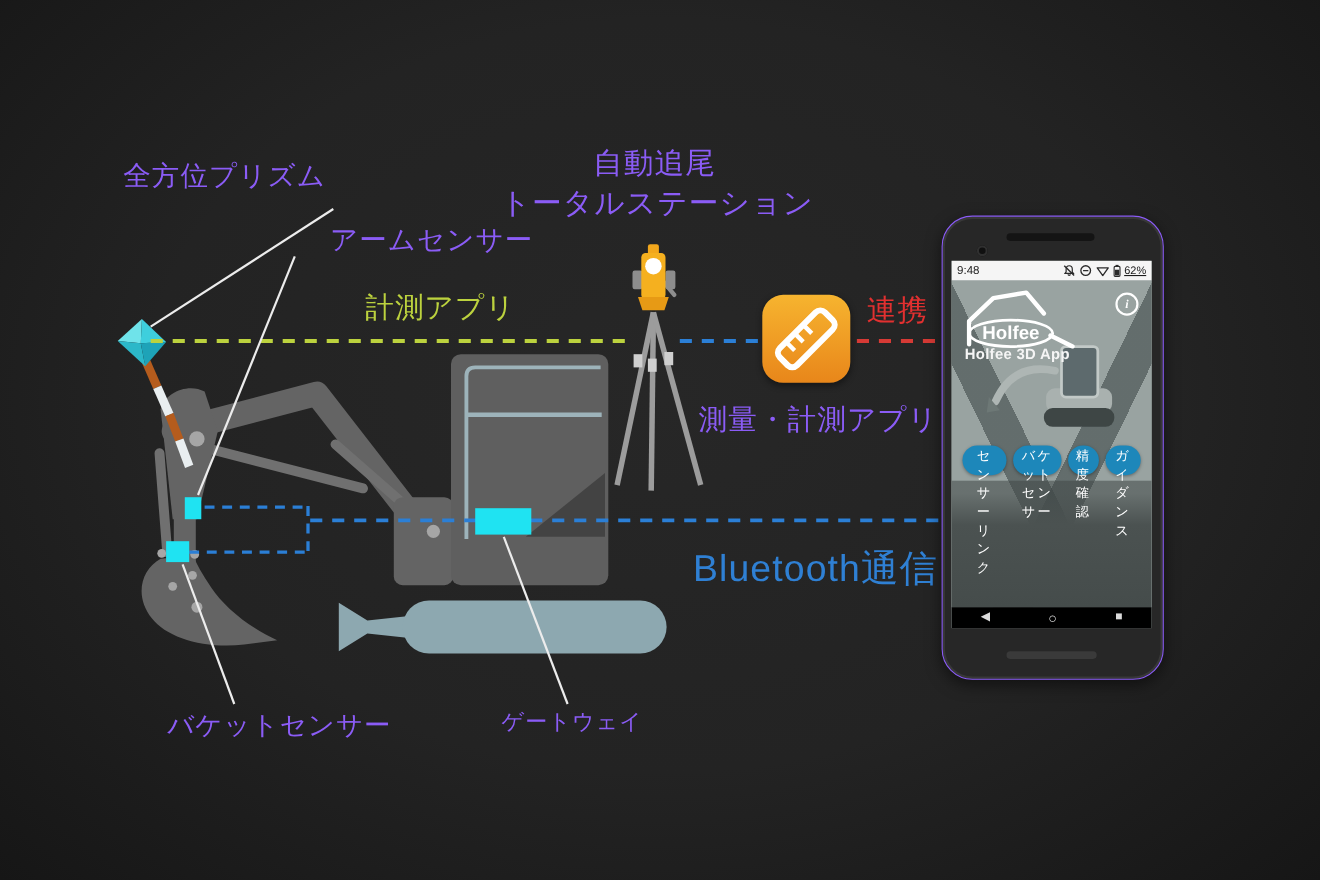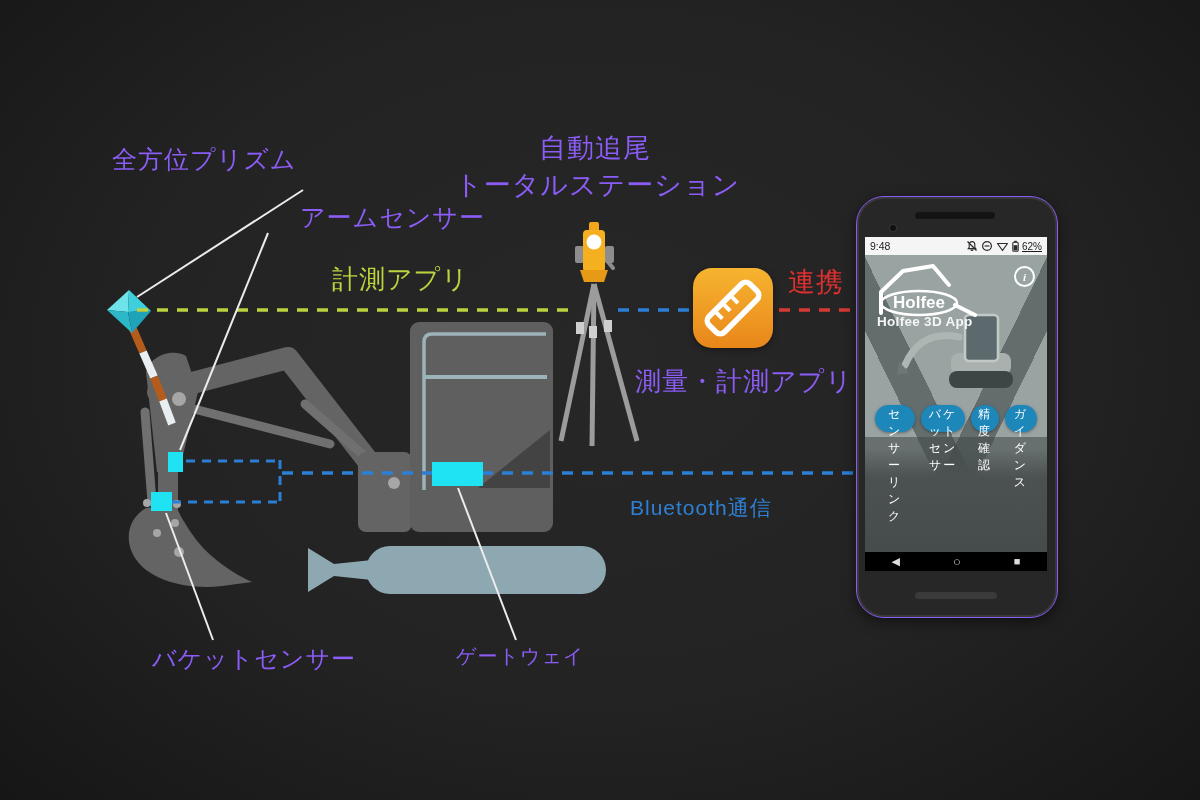--- a/index.html
+++ b/index.html
@@ -11,21 +11,21 @@
   }
   .stage{position:absolute;left:0;top:0;width:1200px;height:800px;}
   svg.diagram{position:absolute;left:0;top:0;}
   .lbl{position:absolute;color:#8b5cf6;white-space:nowrap;letter-spacing:1px;}
   .lbl-prism{left:112px;top:143px;font-size:25px;}
   .lbl-armsensor{left:272px;top:201px;font-size:25px;margin-left:28px;}
   .lbl-station{left:455px;top:130px;width:280px;text-align:center;font-size:27px;line-height:37px;}
   .lbl-optical{left:332px;top:262px;font-size:26px;color:#bcd23e;}
   .lbl-link{left:788px;top:264px;font-size:27px;color:#e23030;text-align:center;}
   .lbl-surveyapp{left:635px;top:364px;width:196px;text-align:center;font-size:26px;}
-  .lbl-bluetooth{left:630px;top:494px;font-size:21px;color:#2f80d4;}
+  .lbl-bluetooth{left:630px;top:494px;font-size:34px;color:#2f80d4;}
   .lbl-bucketsensor{left:152px;top:643px;font-size:24px;}
   .lbl-gateway{left:456px;top:643px;font-size:20px;}
   .lbl-phonecaption{left:868px;top:643px;font-size:25px;}
 
   
   .app-icon{
     position:absolute;left:693px;top:268px;width:80px;height:80px;border-radius:19px;
     background:linear-gradient(180deg,#f6b42f 0%,#ef9b24 55%,#e8861a 100%);
     box-shadow:0 2px 6px rgba(0,0,0,.4);
   }

